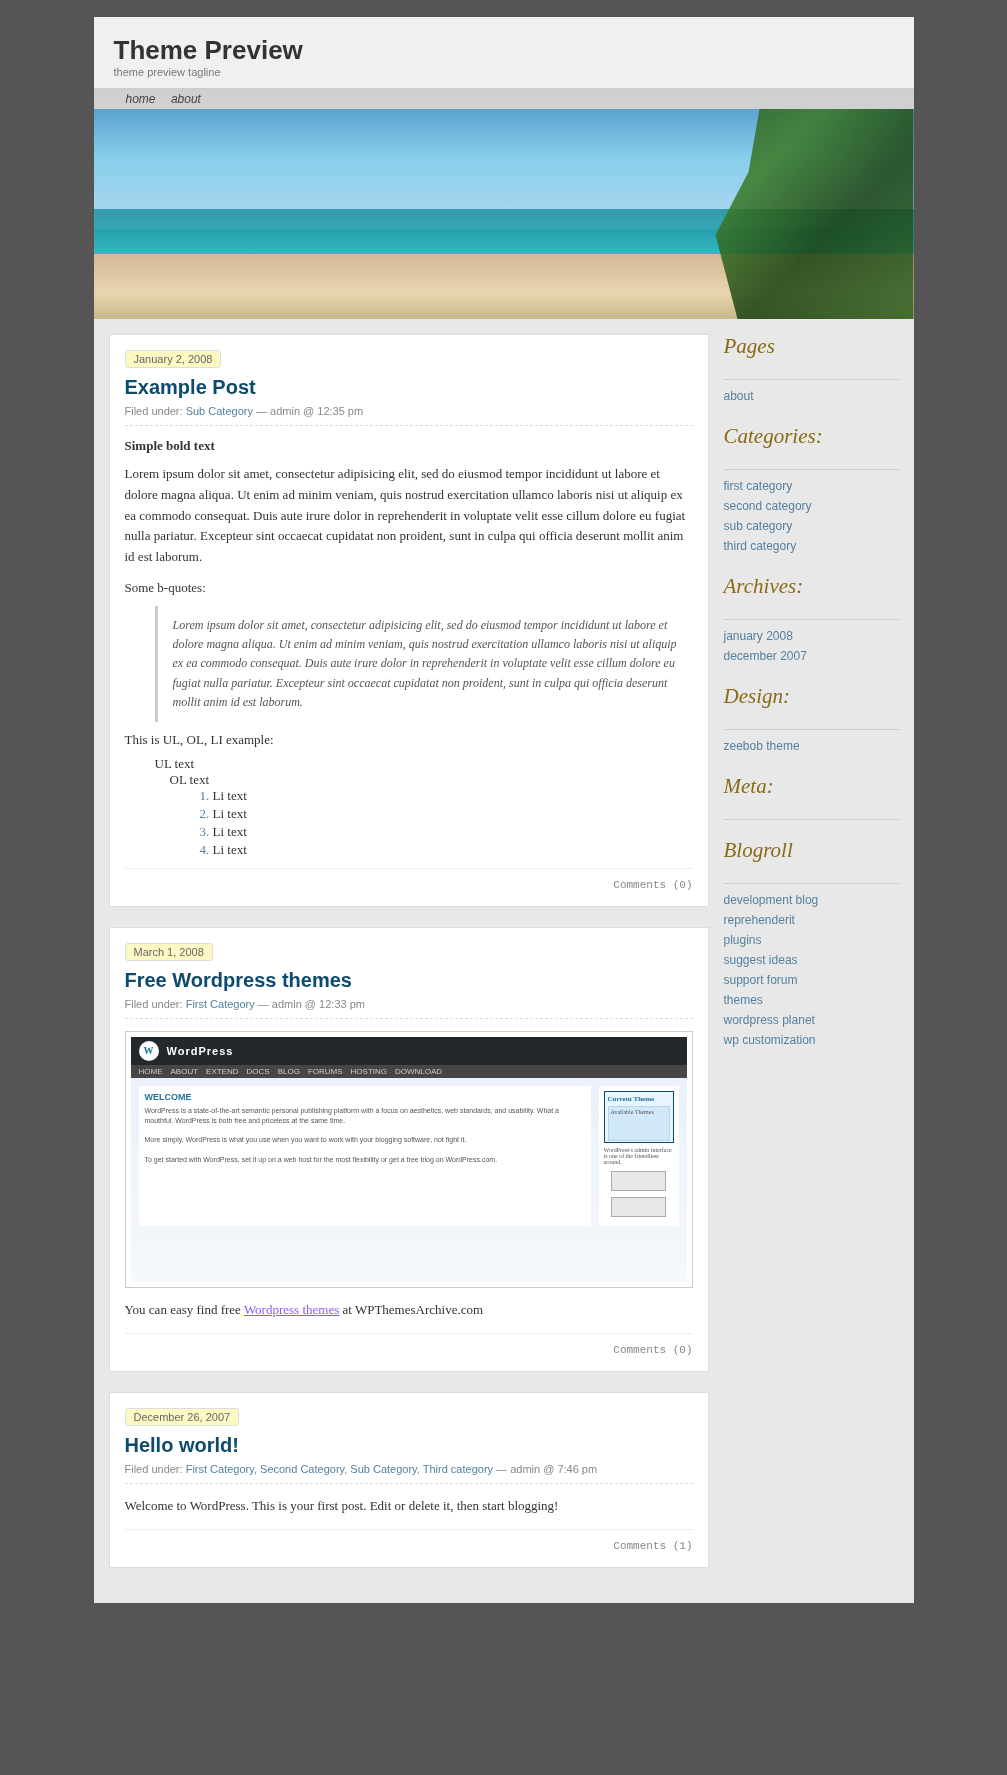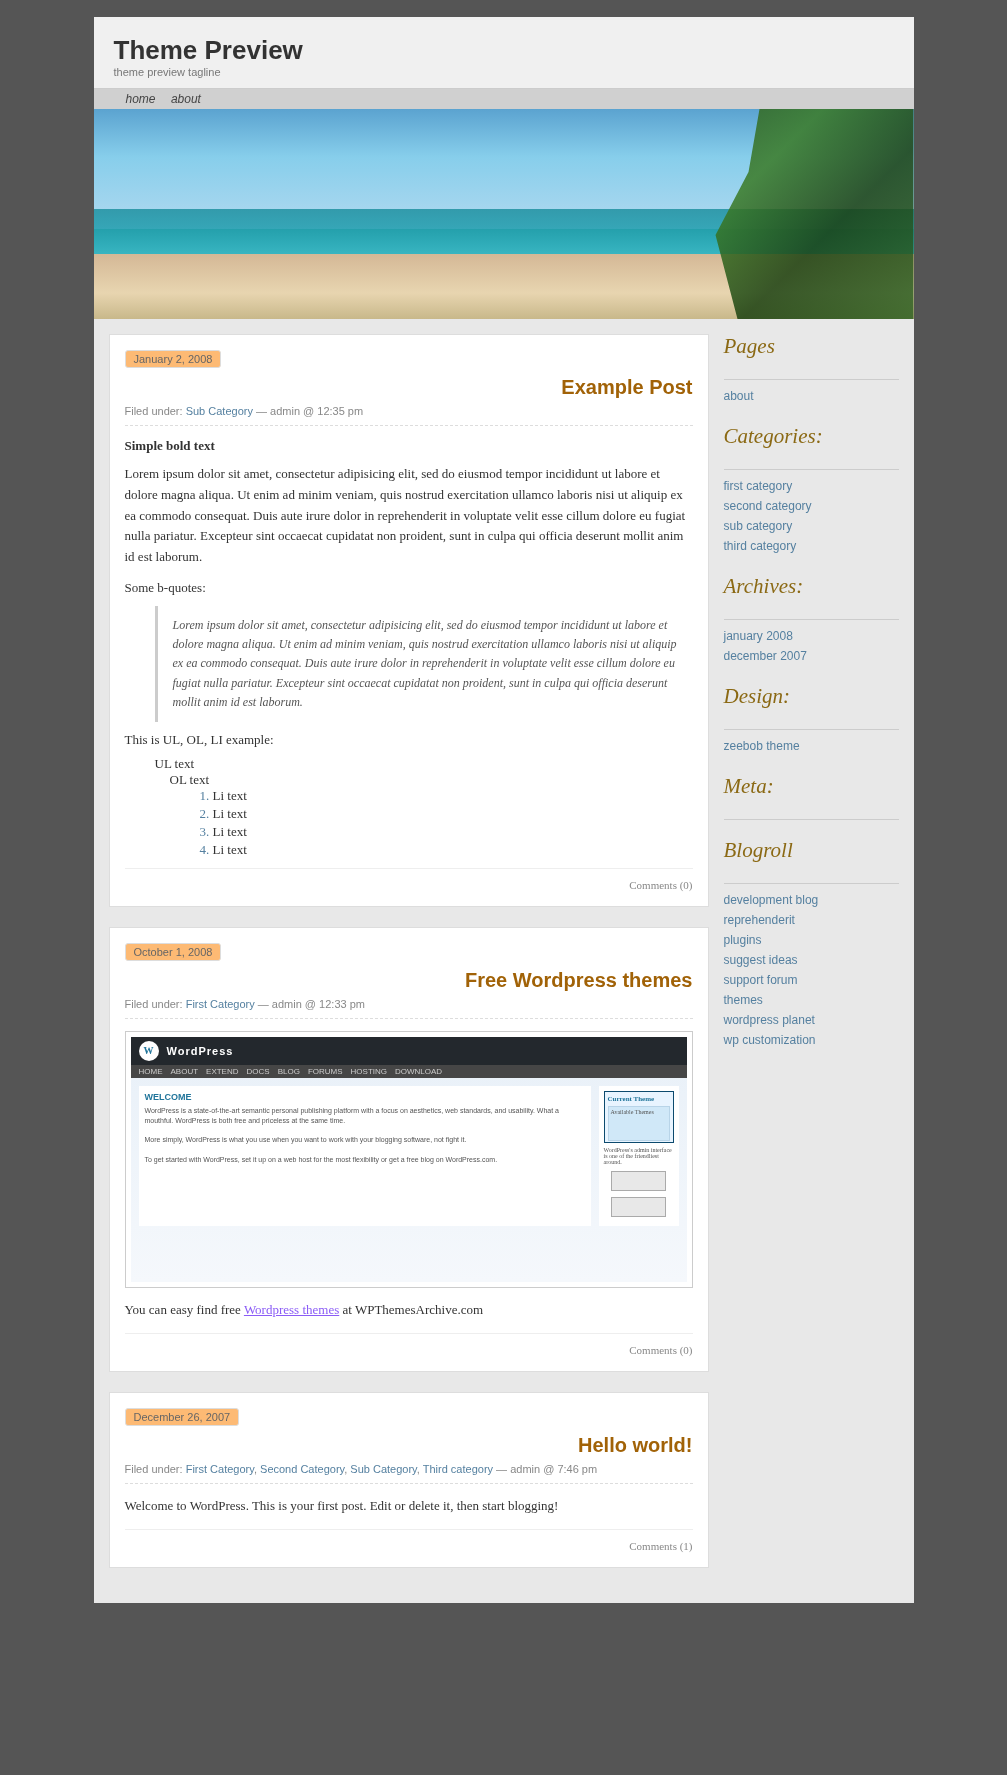--- a/index.html
+++ b/index.html
@@ -96,38 +96,37 @@
     }
     
     .post {
       background: #fff;
       border: 1px solid #ddd;
       margin-bottom: 20px;
       padding: 15px;
     }
     .post-date {
       display: inline-block;
-      background: #fdba74;
+      background: #fef9c3;
       border: 1px solid #ddd;
       border-radius: 3px;
       font-size: 11px;
       color: #666;
       padding: 2px 8px;
       margin-bottom: 8px;
       font-family: Arial, sans-serif;
     }
     .post-title {
       font-size: 20px;
       font-weight: bold;
-      color: #a16207;
+      color: #0c4a6e;
       text-decoration: none;
       display: block;
       margin-bottom: 6px;
       font-family: Arial, sans-serif;
-      text-align: right;
     }
     .post-meta {
       font-size: 11px;
       color: #888;
       margin-bottom: 12px;
       padding-bottom: 8px;
       border-bottom: 1px dashed #ddd;
       font-family: Arial, sans-serif;
     }
     .post-meta a {
@@ -182,21 +181,21 @@
     .ol-list li .num {
       color: #5580a0;
     }
     .post-comments {
       text-align: right;
       font-size: 11px;
       color: #888;
       padding-top: 10px;
       border-top: 1px solid #eee;
       margin-top: 10px;
-      font-family: Liberation Serif, serif;
+      font-family: Liberation Mono, monospace;
     }
     .wp-screenshot {
       border: 1px solid #ccc;
       background: #fff;
       margin-bottom: 12px;
       padding: 5px;
     }
     .wp-screenshot-inner {
       background: linear-gradient(180deg, #e8f0f8 0%, #f5f8fc 100%);
       height: 245px;
@@ -350,21 +349,21 @@
                   </ol>
                 </li>
               </ul>
             </li>
           </ul>
         </div>
         <div class="post-comments">Comments (0)</div>
       </div>
 
       <div class="post">
-        <span class="post-date">October 1, 2008</span>
+        <span class="post-date">March 1, 2008</span>
         <a href="#" class="post-title">Free Wordpress themes</a>
         <div class="post-meta">
           <span>Filed under:</span>
           <a href="#">First Category</a>
           <span>— admin @ 12:33 pm</span>
         </div>
         
         <div class="wp-screenshot">
           <div class="wp-screenshot-inner">
             <div class="wp-logo-bar">

